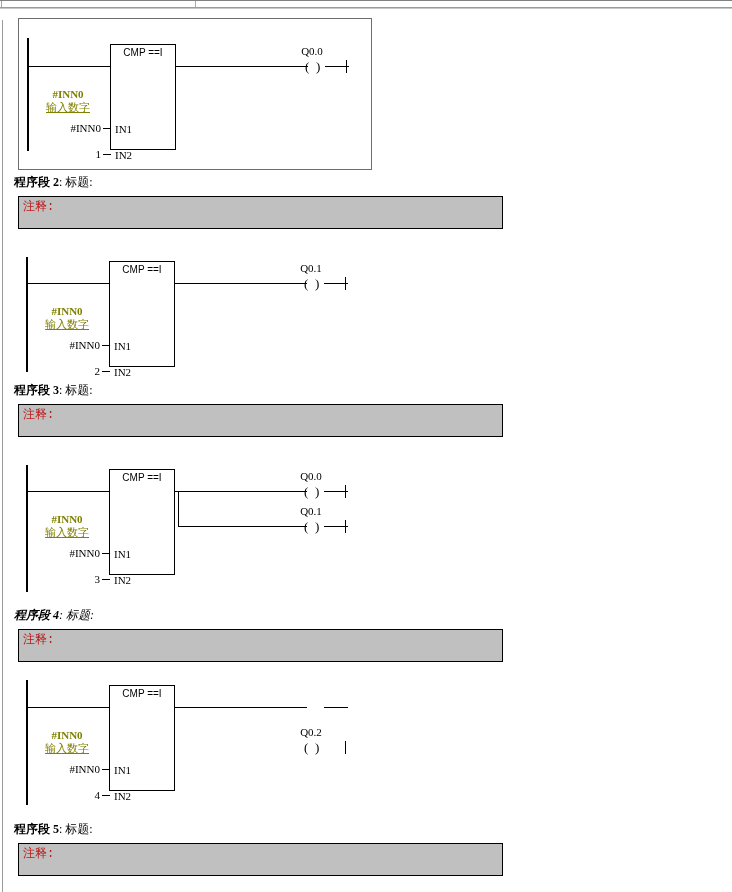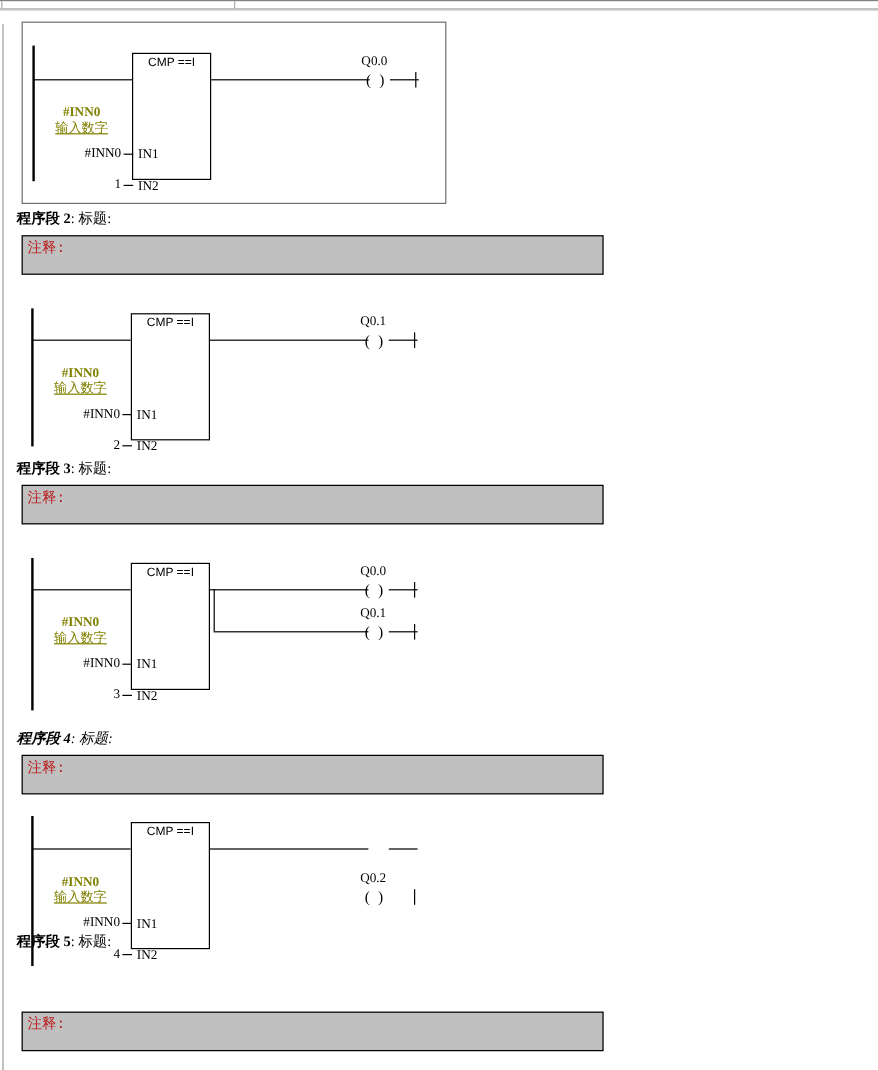--- a/index.html
+++ b/index.html
@@ -322,21 +322,21 @@
     </div>
 
     <div class="coil" style="left:258px;top:16px;width:70px;height:30px;margin-top:40px;">
       <div class="coil-label">Q0.2</div>
       <div class="par" style="left:28px;top:15px;">(</div>
       <div class="par" style="left:39px;top:15px;">)</div>
       <div class="endbar" style="left:69px;top:15px;"></div>
     </div>
   </div>
 
-  <div class="net-head" style="left:14px;top:767px;">
+  <div class="net-head" style="left:14px;top:812px;">
     <span class="nh-bold">程序段</span><span class="nh-bold">&nbsp;</span><span class="nh-bold">5</span><span class="nh-plain">: 标题:</span>
   </div>
 
   <div class="cmt-bar" style="left:18px;top:834px;width:485px;height:33px;">
     <div class="cmt-text">注释:</div>
   </div>
 
 </div>
 
 </body></html>

